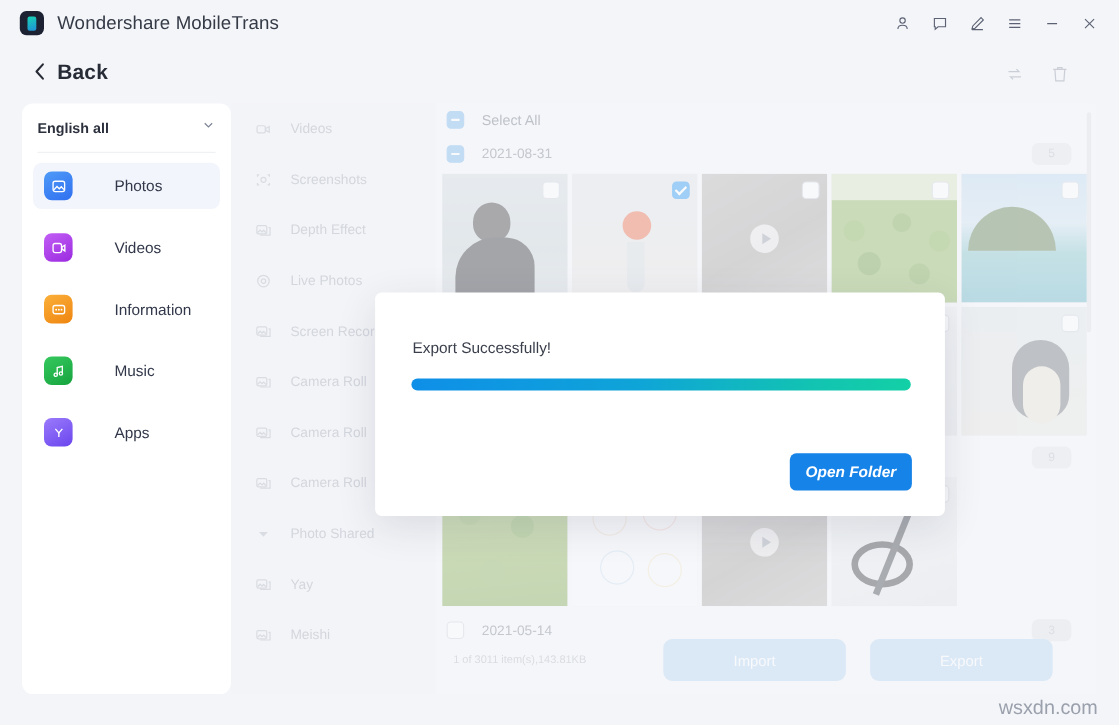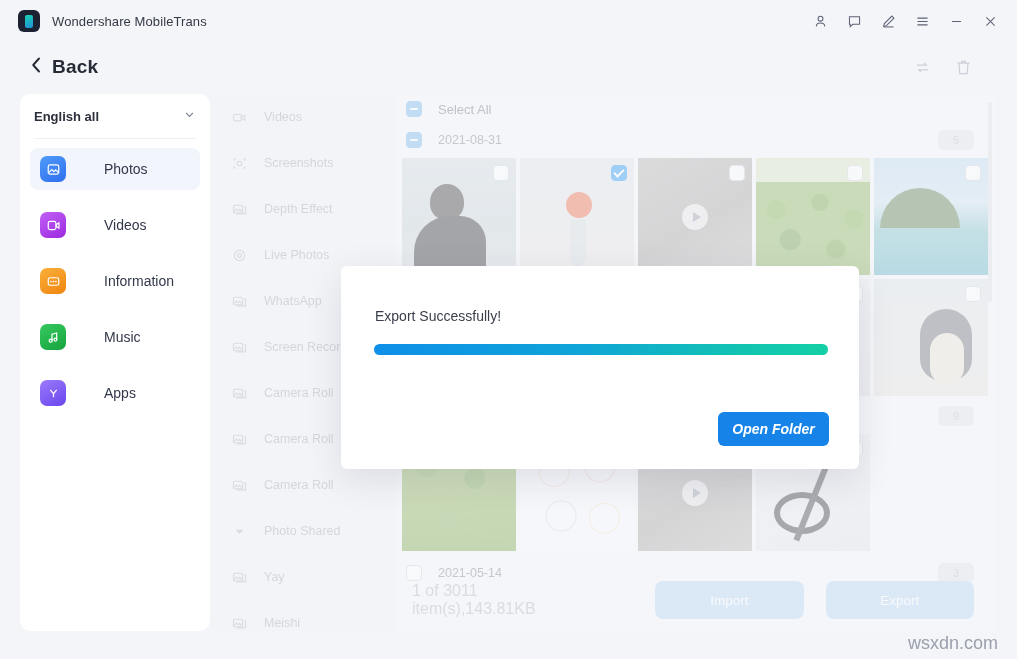--- a/index.html
+++ b/index.html
@@ -27,21 +27,21 @@
     background: #1d2233;
     display: flex; align-items: center; justify-content: center;
     flex: none;
   }
   .app-logo .inner {
     width: 8px; height: 13px; border-radius: 2px;
     background: linear-gradient(160deg, #19d3b5 0%, #1f8fd6 100%);
   }
   .app-title {
     margin-left: 12px;
-    font-size: 13px; color: #343a46; letter-spacing: .1px;
+    font-size: 17px; color: #343a46; letter-spacing: .1px;
   }
   .titlebar-actions {
     margin-left: auto; display: flex; align-items: center;
     gap: 0px; padding-right: 10px;
   }
   .tb-btn {
     width: 34px; height: 32px;
     display: flex; align-items: center; justify-content: center;
     color: #5c6274; cursor: default;
   }
@@ -204,21 +204,21 @@
       radial-gradient(circle at 22% 28%, #86b052 10px, transparent 11px),
       radial-gradient(circle at 64% 38%, #7aa848 10px, transparent 11px),
       radial-gradient(circle at 40% 74%, #83ad50 11px, transparent 12px);
   }
   .a-room { background: linear-gradient(160deg,#cfcdc9 0%,#bcb9b4 100%); }
 
   .bottombar {
     position: absolute; left: 0; right: 0; bottom: 0;
     height: 62px; display: flex; align-items: center; padding: 0 22px 0 16px;
   }
-  .bottombar .info { font-size: 16px; color: #b3b8c1; }
+  .bottombar .info { font-size: 10px; color: #b3b8c1; }
   .btn-act {
     width: 166px; height: 38px; border-radius: 8px;
     background: #b8d8f5; color: #ffffff; font-size: 13.5px;
     display: flex; align-items: center; justify-content: center;
   }
   .btn-act.first { margin-left: 70px; margin-right: 22px; }
 
   .scrollbar {
     position: absolute; right: 4px; top: 8px;
     width: 4px; height: 200px; border-radius: 2px; background: #dfe2e7;
@@ -437,30 +437,20 @@
       <span class="cat-lbl">Live Photos</span>
     </div>
     <div class="cat-item">
       <span class="cat-ic">
         <svg width="15" height="15" viewBox="0 0 16 16" fill="none" stroke="currentColor" stroke-width="1.2">
           <rect x="1.6" y="3.4" width="9.6" height="8" rx="1.4"></rect>
             <path d="M13 5.2h1.4v7.4H4.8"></path>
           <path d="M2.4 10l2.4-2.4 1.8 1.8 1.6-1.6 2 2.2"></path>
         </svg>
       </span>
-      <span class="cat-lbl">WhatsApp</span>
-    </div>
-    <div class="cat-item">
-      <span class="cat-ic">
-        <svg width="15" height="15" viewBox="0 0 16 16" fill="none" stroke="currentColor" stroke-width="1.2">
-          <rect x="1.6" y="3.4" width="9.6" height="8" rx="1.4"></rect>
-            <path d="M13 5.2h1.4v7.4H4.8"></path>
-          <path d="M2.4 10l2.4-2.4 1.8 1.8 1.6-1.6 2 2.2"></path>
-        </svg>
-      </span>
       <span class="cat-lbl">Screen Recorder</span>
     </div>
     <div class="cat-item">
       <span class="cat-ic">
         <svg width="15" height="15" viewBox="0 0 16 16" fill="none" stroke="currentColor" stroke-width="1.2">
           <rect x="1.6" y="3.4" width="9.6" height="8" rx="1.4"></rect>
             <path d="M13 5.2h1.4v7.4H4.8"></path>
           <path d="M2.4 10l2.4-2.4 1.8 1.8 1.6-1.6 2 2.2"></path>
         </svg>
       </span>

